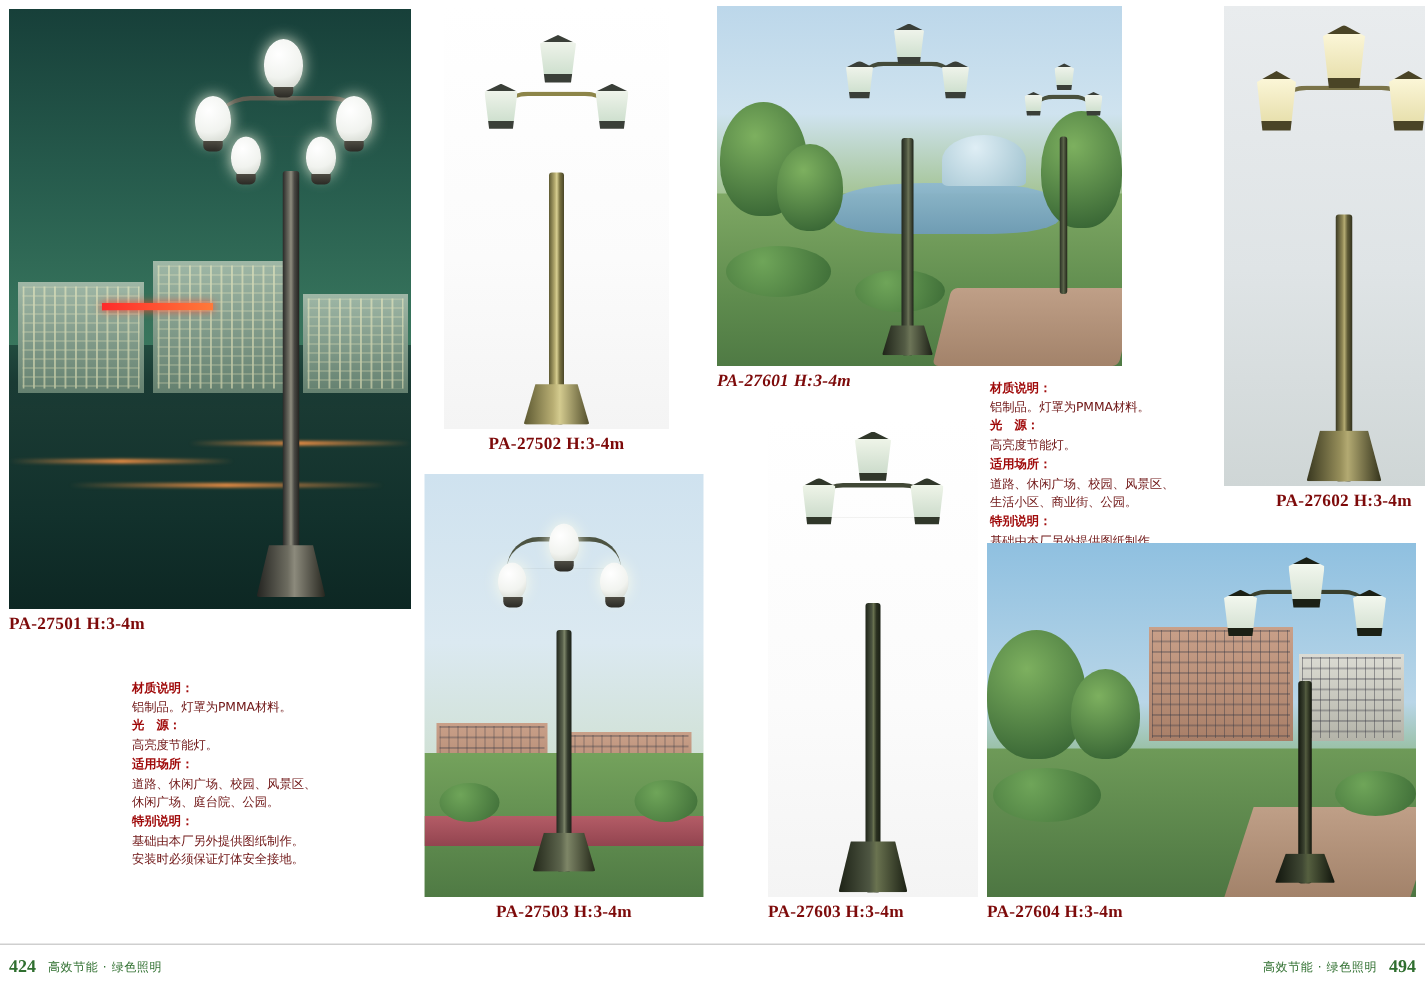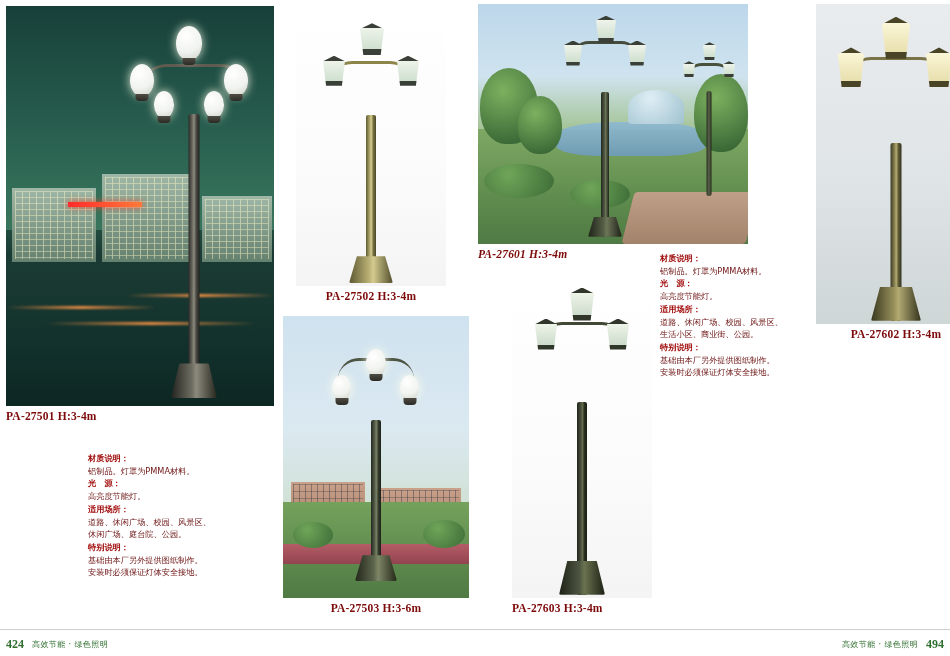--- a/index.html
+++ b/index.html
@@ -304,21 +304,21 @@
 
       <div class="lamp" style="width:120px;height:92%;bottom:6%;">
         <div class="pole" style="height:62%;width:10px;background:linear-gradient(90deg,#23281f,#59614c 40%,#7c8468 52%,#333a2c 75%,#1d221a);"></div>
         <div class="base" style="width:42px;height:10%;background:linear-gradient(90deg,#222719,#5d654d 45%,#7e8667 55%,#232718);"></div>
         <div class="arm" style="top:14%;width:76px;height:18px;border-top-color:#4c5342;"></div>
         <div class="globe cap" style="left:50px; top:9%;  width:20px;height:27px;"></div>
         <div class="globe cap" style="left:16px; top:19%; width:19px;height:25px;"></div>
         <div class="globe cap" style="left:84px; top:19%; width:19px;height:25px;"></div>
       </div>
     </div>
-    <div class="cap" style="text-align:center;">PA-27503  H:3-6m</div>
+    <div class="cap" style="text-align:center;">PA-27503  H:3-4m</div>
   </div>
 
   <div class="fig" style="left:478px; top:4px;font-style:italic;">
     <div class="photo scene-garden" style="width:270px;height:240px;">
       <div class="ground"></div>
       <div class="water" style="left:78px; top:118px; width:150px; height:34px;"></div>
       <div class="dome" style="left:150px; top:86px; width:56px; height:34px;"></div>
       <div class="path" style="left:150px; top:188px; width:124px; height:52px; transform:skewX(-14deg); border-radius:4px;"></div>
       <div class="tree" style="left:2px;   top:64px;  width:58px; height:76px;"></div>
       <div class="tree" style="left:40px;  top:92px;  width:44px; height:58px;"></div>
@@ -380,20 +380,42 @@
         <div class="base" style="width:46px;height:11%;background:linear-gradient(90deg,#1d2216,#4e5642 45%,#6a7350 55%,#1b2014);"></div>
         <div class="arm" style="top:12%;width:86px;height:20px;border-top-color:#414836;"></div>
         <div class="lantern" style="left:47px; top:1%;  width:24px;height:33px;background:linear-gradient(180deg,#30372a 0%,#30372a 15%,#eef4e8 15%,#cddccc 83%,#30372a 83%);"></div>
         <div class="lantern" style="left:12px; top:11%; width:22px;height:31px;background:linear-gradient(180deg,#30372a 0%,#30372a 15%,#eef4e8 15%,#cddccc 83%,#30372a 83%);"></div>
         <div class="lantern" style="left:84px; top:11%; width:22px;height:31px;background:linear-gradient(180deg,#30372a 0%,#30372a 15%,#eef4e8 15%,#cddccc 83%,#30372a 83%);"></div>
       </div>
     </div>
     <div class="cap" style="text-align:left;">PA-27603  H:3-4m</div>
   </div>
 
+  <div class="fig" style="left:658px; top:362px;">
+    <div class="photo scene-blue" style="width:286px;height:236px;">
+      <div class="bld2" style="left:108px; top:56px; width:96px; height:76px;"></div>
+      <div class="bld2" style="left:208px; top:74px; width:70px; height:58px; background:linear-gradient(180deg,#dcdcd4,#b3b3a8);"></div>
+      <div style="position:absolute;left:0;bottom:0;width:100%;height:42%;background:linear-gradient(180deg,#6e9a58,#4d7642);"></div>
+      <div class="path" style="left:168px; top:176px; width:124px; height:60px; transform:skewX(-18deg);"></div>
+      <div class="tree" style="left:0px;   top:58px;  width:66px; height:86px;"></div>
+      <div class="tree" style="left:56px;  top:84px;  width:46px; height:60px;"></div>
+      <div class="bush" style="left:4px;   top:150px; width:72px; height:36px;"></div>
+      <div class="bush" style="left:232px; top:152px; width:54px; height:30px;"></div>
+
+      <div class="lamp" style="left:146px; transform:none; width:132px; height:92%; bottom:4%;">
+        <div class="pole" style="height:62%;width:9px;background:linear-gradient(90deg,#14180f,#3d4431 45%,#555d40 55%,#12160d);"></div>
+        <div class="base" style="width:40px;height:9%;background:linear-gradient(90deg,#12160e,#3f4733 45%,#566040 55%,#10140c);"></div>
+        <div class="arm" style="top:10%;width:96px;height:20px;border-top-color:#39402e;"></div>
+        <div class="lantern" style="left:55px; top:0%;  width:24px;height:34px;background:linear-gradient(180deg,#1b2015 0%,#1b2015 15%,#f2f7ee 15%,#d6e2d4 83%,#1b2015 83%);"></div>
+        <div class="lantern" style="left:12px; top:10%; width:22px;height:31px;background:linear-gradient(180deg,#1b2015 0%,#1b2015 15%,#f2f7ee 15%,#d6e2d4 83%,#1b2015 83%);"></div>
+        <div class="lantern" style="left:98px; top:10%; width:22px;height:31px;background:linear-gradient(180deg,#1b2015 0%,#1b2015 15%,#f2f7ee 15%,#d6e2d4 83%,#1b2015 83%);"></div>
+      </div>
+    </div>
+    <div class="cap">PA-27604  H:3-4m</div>
+  </div>
 
   <div class="footer-bar"></div>
   <div class="pgnum" style="left:6px;">424</div>
   <div class="pgtxt" style="left:32px;">高效节能 · 绿色照明</div>
   <div class="pgtxt" style="right:32px;">高效节能 · 绿色照明</div>
   <div class="pgnum" style="right:6px;">494</div>
 
 </div>
 
 </body></html>

